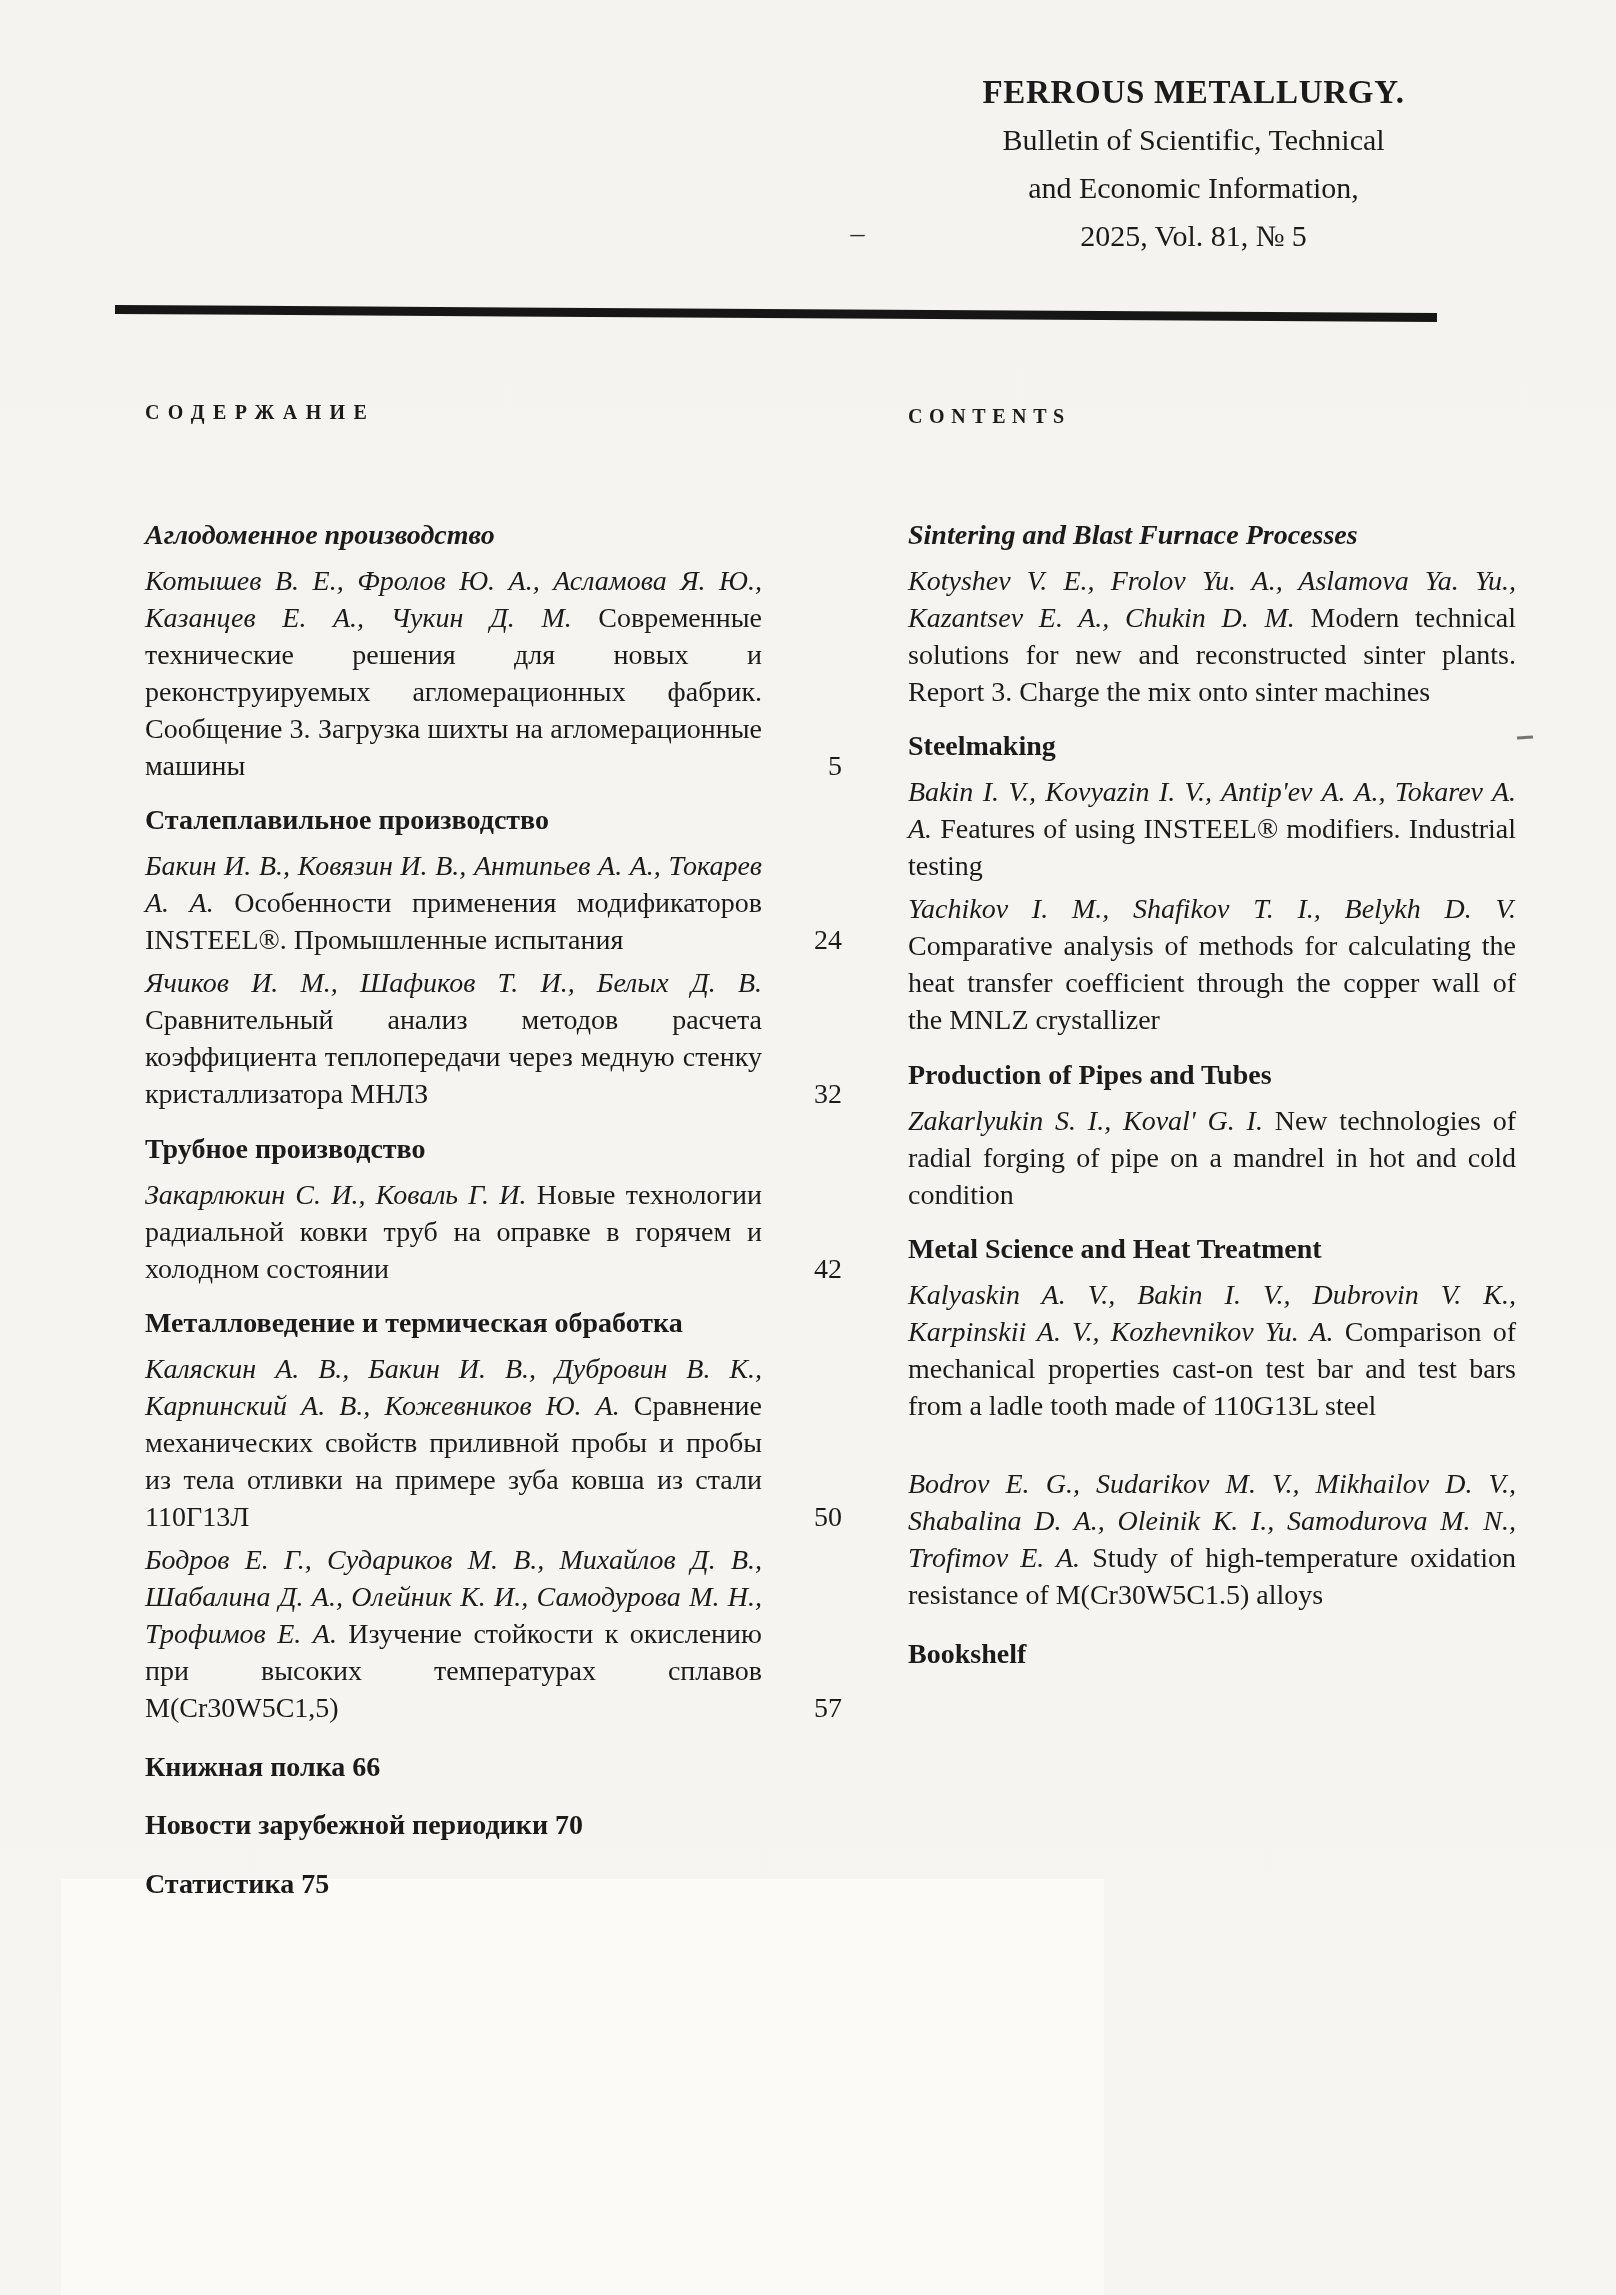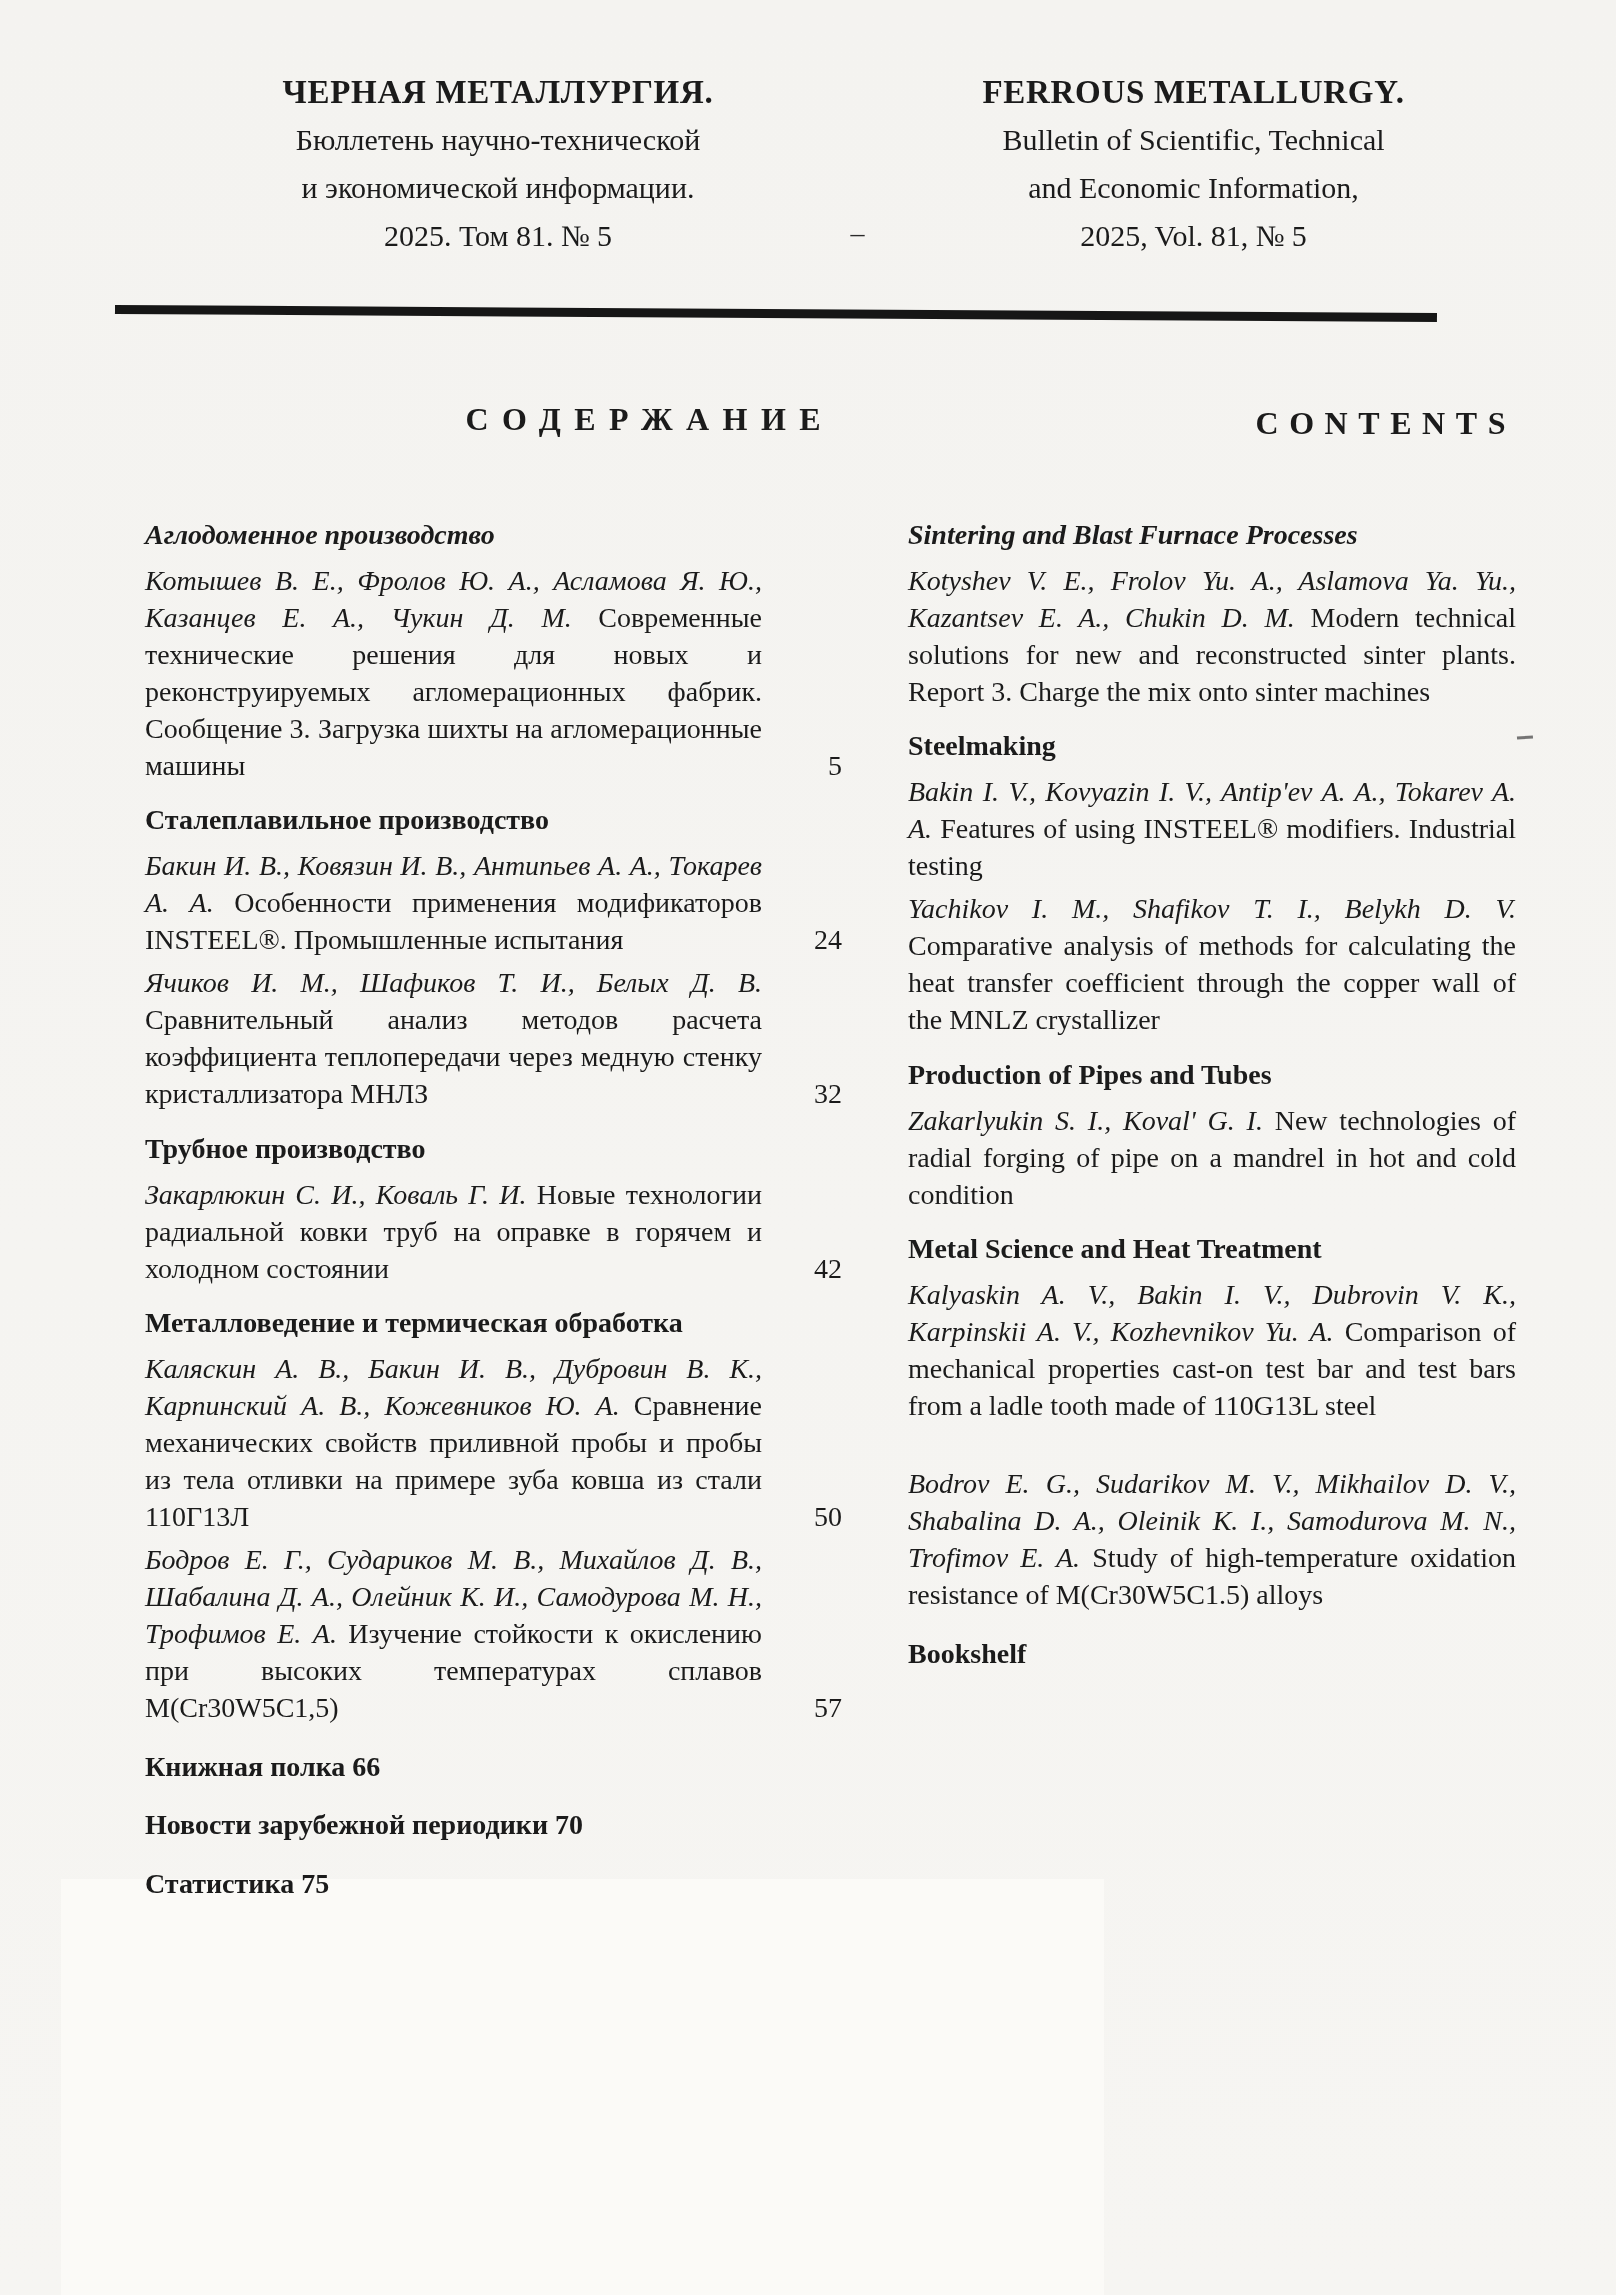--- a/index.html
+++ b/index.html
@@ -59,22 +59,22 @@
     left: 115px; top: 305px;
     width: 1322px; height: 8.8px;
     background: #161616;
     transform: rotate(0.35deg);
     transform-origin: left center;
   }
   
   .toc-title {
     position: absolute;
     font-weight: bold;
-    text-align: right;
-    font-size: 32px;
+    text-align: left;
+    font-size: 20px;
   }
   .toc-title.ru { left: 145px;  top: 401px; width: 689px; letter-spacing: 0.42em; }
   .toc-title.en { left: 908px; top: 405px; width: 608px;  letter-spacing: 0.33em; }
   
   .col {
     position: absolute;
     top: 500px;
   }
   .col.ru { left: 145px;  width: 697px; }
   .col.en { left: 908px; width: 608px; }
@@ -113,26 +113,20 @@
   .gap-top { margin-top: 41px; }
 </style>
 </head>
 <body>
 
 <div class="page">
 
   <div class="scan-bright"></div>
   <div class="ink-speck"></div>
 
-  <div class="masthead left">
-    <div class="jtitle">ЧЕРНАЯ МЕТАЛЛУРГИЯ.</div>
-    <div>Бюллетень научно-технической</div>
-    <div>и экономической информации.</div>
-    <div>2025. Том 81. № 5</div>
-  </div>
 
   <div class="head-sep">–</div>
 
   <div class="masthead right">
     <div class="jtitle">FERROUS METALLURGY.</div>
     <div>Bulletin of Scientific, Technical</div>
     <div>and Economic Information,</div>
     <div>2025, Vol. 81, № 5</div>
   </div>
 

